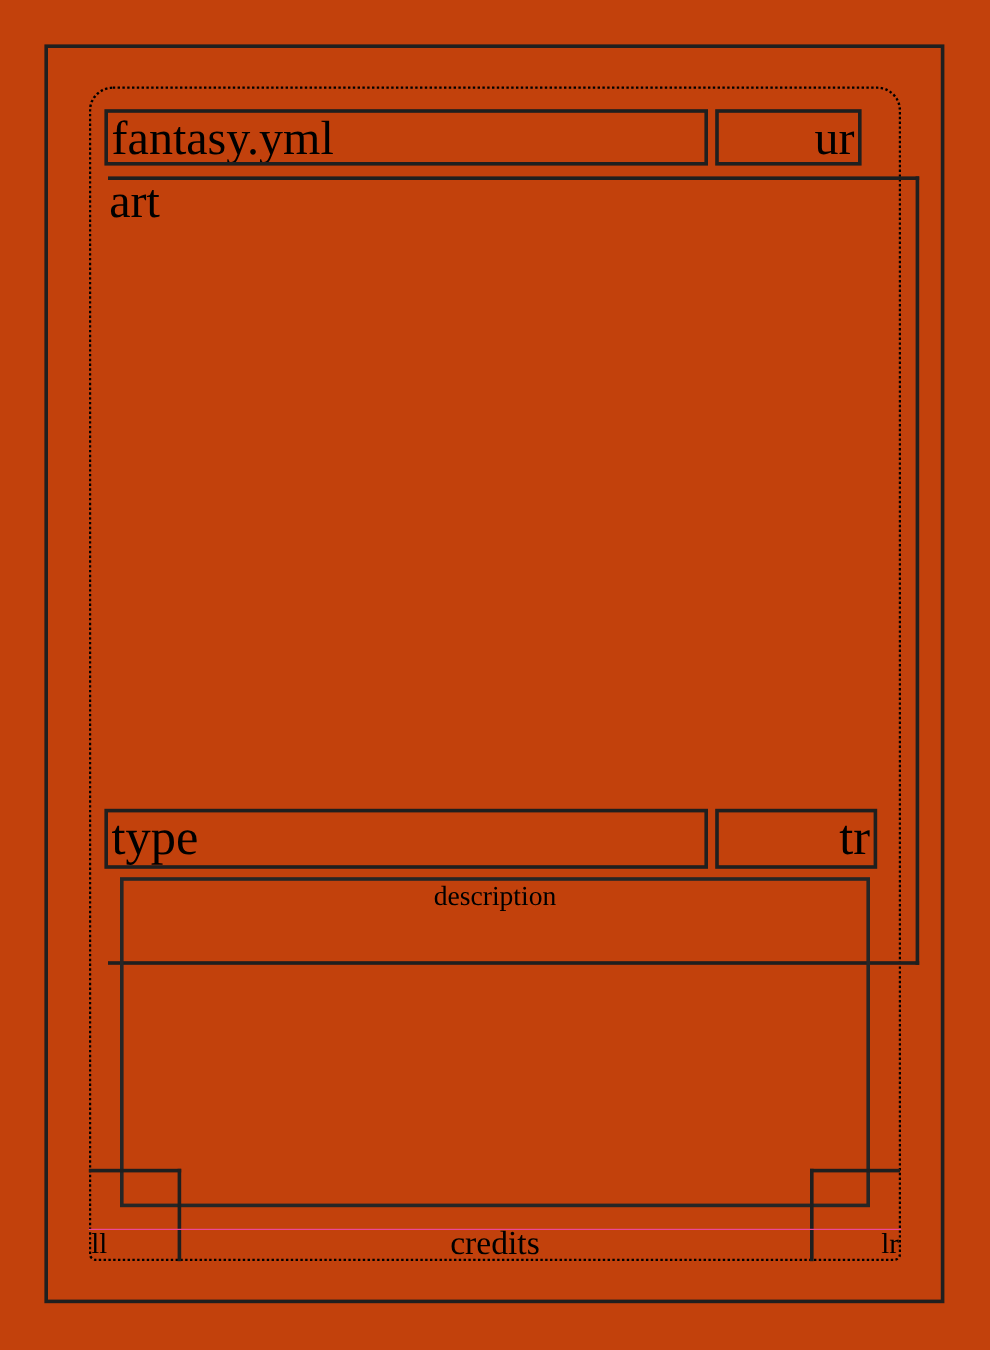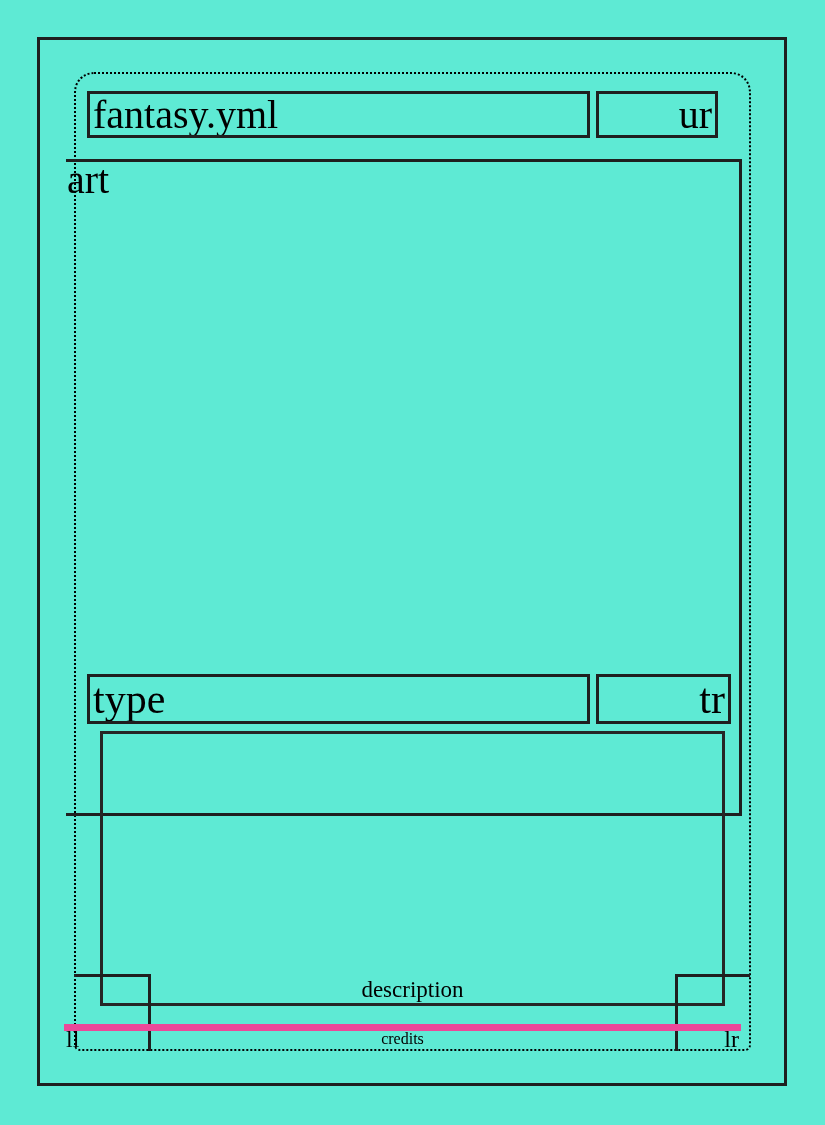--- a/index.html
+++ b/index.html
@@ -4,21 +4,21 @@
 <style>
   html, body {
     margin: 0;
     padding: 0;
     background: #ffffff;
   }
   .page {
     position: relative;
     width: 825px;
     height: 1125px;
-    background: #5eead4;
+    background: #c2410c;
     font-family: "Liberation Serif", "DejaVu Serif", serif;
     color: #000000;
     overflow: hidden;
   }
   .abs { position: absolute; box-sizing: border-box; }
 
   
   .outer-frame {
     left: 37px; top: 37px; width: 750px; height: 1049px;
     border: 3px solid #1f1f1f;
@@ -43,24 +43,23 @@
   .ur-box {
     left: 596px; top: 91px; width: 122px; height: 47px;
     border: 3px solid #1f1f1f;
     display: flex; align-items: center; justify-content: flex-end;
     font-size: 40px; line-height: 42px;
     padding: 0 3px;
   }
 
   
   .art-region {
-    left: 66px; top: 147px; width: 676px; height: 657px;
+    left: 90px; top: 147px; width: 676px; height: 657px;
     border: 3px solid #1f1f1f;
     border-left: none;
-    margin-top: 12px;
   }
   .art-label {
     position: absolute; left: 1px; top: -4px;
     font-size: 40px; line-height: 44px;
   }
 
   
   .type-box {
     left: 87px; top: 674px; width: 503px; height: 50px;
     border: 3px solid #1f1f1f;
@@ -74,51 +73,51 @@
     border: 3px solid #1f1f1f;
     display: flex; align-items: flex-start; justify-content: flex-end;
     font-size: 42px; line-height: 44px;
     padding: 0 3px;
   }
 
   
   .description-region {
     left: 100px; top: 731px; width: 625px; height: 275px;
     border: 3px solid #262626;
-    display: flex; align-items: flex-end; justify-content: center;
+    display: flex; align-items: flex-start; justify-content: center;
     font-size: 23px;
   }
 
   
   .ll-box {
     left: 74px; top: 974px; width: 77px; height: 77px;
     border-top: 3px solid #1f1f1f;
     border-right: 3px solid #1f1f1f;
   }
   .lr-box {
     left: 675px; top: 974px; width: 75px; height: 77px;
     border-top: 3px solid #1f1f1f;
     border-left: 3px solid #1f1f1f;
   }
 
   
   .credits-bar {
-    left: 64px; top: 1024px; width: 677px; height: 27px;
-    border-top: 7px solid #ec4899;
-    display: flex; align-items: flex-end; justify-content: space-between;
+    left: 74px; top: 1024px; width: 677px; height: 27px;
+    border-top: 1px solid #ec4899;
+    display: flex; align-items: flex-start; justify-content: space-between;
     font-size: 22px; line-height: 24px;
   }
   .credits-bar .corner-label {
     font-size: 24px;
     padding: 0 2px;
   }
   .credits-center {
     position: absolute; left: 0; right: 0;
     text-align: center;
-    font-size: 16px;
+    font-size: 28px;
   }
 </style>
 </head>
 <body>
 
 <div class="page">
 
   <div class="abs outer-frame"></div>
 
   <div class="abs card-outline"></div>

